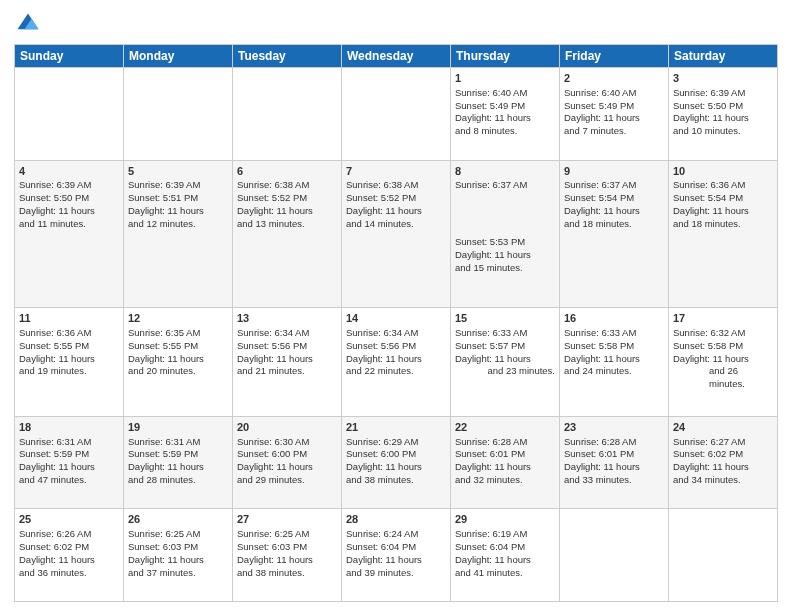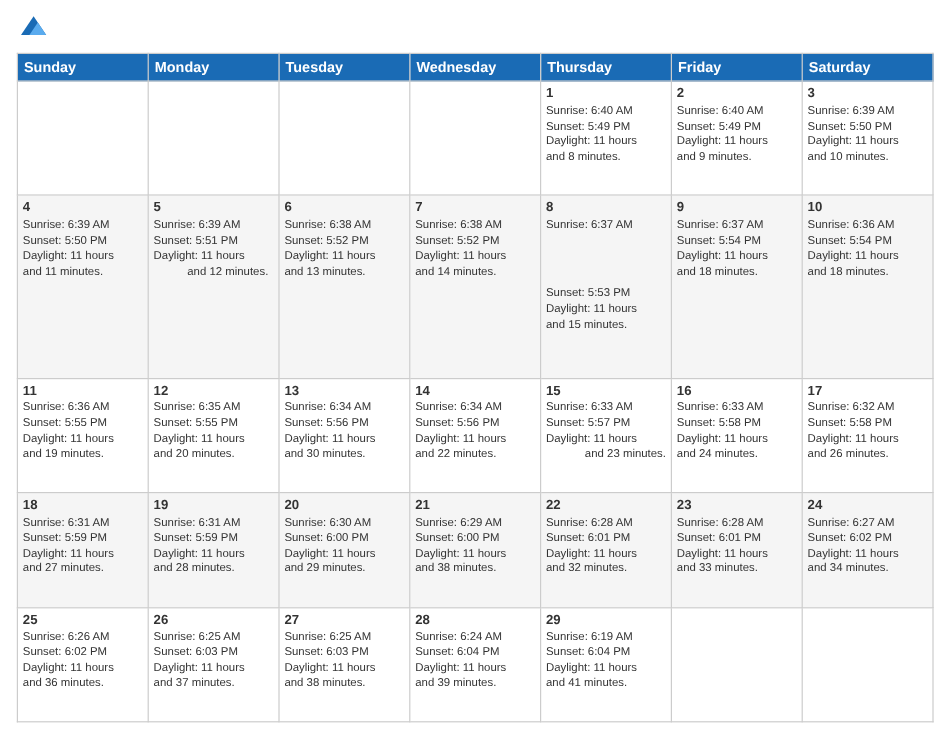--- a/index.html
+++ b/index.html
@@ -134,21 +134,21 @@
             <span style="display: block;">Sunrise: 6:40 AM</span>
             <span style="display: block;">Sunset: 5:49 PM</span>
             <span style="display: block;">Daylight: 11 hours</span>
             <span style="display: block;">and 8 minutes.</span>
           </td>
           <td>
             <span class="day-num">2</span>
             <span style="display: block;">Sunrise: 6:40 AM</span>
             <span style="display: block;">Sunset: 5:49 PM</span>
             <span style="display: block;">Daylight: 11 hours</span>
-            <span style="display: block;">and 9 minutes.</span>
+            <span style="display: block;">and 7 minutes.</span>
           </td>
           <td>
             <span class="day-num">3</span>
             <span style="display: block;">Sunrise: 6:39 AM</span>
             <span style="display: block;">Sunset: 5:50 PM</span>
             <span style="display: block;">Daylight: 11 hours</span>
             <span style="display: block;">and 10 minutes.</span>
           </td>
         </tr>
         <tr>
@@ -157,21 +157,21 @@
             <span style="display: block;">Sunrise: 6:39 AM</span>
             <span style="display: block;">Sunset: 5:50 PM</span>
             <span style="display: block;">Daylight: 11 hours</span>
             <span style="display: block;">and 11 minutes.</span>
           </td>
           <td style="background: rgb(245, 245, 245);">
             <span class="day-num">5</span>
             <span style="display: block;">Sunrise: 6:39 AM</span>
             <span style="display: block;">Sunset: 5:51 PM</span>
             <span style="display: block;">Daylight: 11 hours</span>
-            <span style="display: block; margin-left: 28px;">and 12 minutes.</span>
+            <span style="display: block;">and 12 minutes.</span>
           </td>
           <td style="background: rgb(245, 245, 245);">
             <span class="day-num">6</span>
             <span style="display: block;">Sunrise: 6:38 AM</span>
             <span style="display: block;">Sunset: 5:52 PM</span>
             <span style="display: block;">Daylight: 11 hours</span>
             <span style="display: block;">and 13 minutes.</span>
           </td>
           <td style="background: rgb(245, 245, 245);">
             <span class="day-num">7</span>
@@ -215,21 +215,21 @@
             <span style="display: block;">Sunrise: 6:35 AM</span>
             <span style="display: block;">Sunset: 5:55 PM</span>
             <span style="display: block;">Daylight: 11 hours</span>
             <span style="display: block;">and 20 minutes.</span>
           </td>
           <td>
             <span class="day-num">13</span>
             <span style="display: block;">Sunrise: 6:34 AM</span>
             <span style="display: block;">Sunset: 5:56 PM</span>
             <span style="display: block;">Daylight: 11 hours</span>
-            <span style="display: block;">and 30 minutes.</span>
+            <span style="display: block;">and 21 minutes.</span>
           </td>
           <td>
             <span class="day-num">14</span>
             <span style="display: block;">Sunrise: 6:34 AM</span>
             <span style="display: block;">Sunset: 5:56 PM</span>
             <span style="display: block;">Daylight: 11 hours</span>
             <span style="display: block;">and 22 minutes.</span>
           </td>
           <td>
             <span class="day-num">15</span>
@@ -243,30 +243,30 @@
             <span style="display: block;">Sunrise: 6:33 AM</span>
             <span style="display: block;">Sunset: 5:58 PM</span>
             <span style="display: block;">Daylight: 11 hours</span>
             <span style="display: block;">and 24 minutes.</span>
           </td>
           <td>
             <span class="day-num">17</span>
             <span style="display: block;">Sunrise: 6:32 AM</span>
             <span style="display: block;">Sunset: 5:58 PM</span>
             <span style="display: block;">Daylight: 11 hours</span>
-            <span style="display: block;">and 26 minutes.</span>
+            <span style="display: block; margin-left: 36px;">and 26 minutes.</span>
           </td>
         </tr>
         <tr>
           <td style="background: rgb(245, 245, 245);">
             <span class="day-num">18</span>
             <span style="display: block;">Sunrise: 6:31 AM</span>
             <span style="display: block;">Sunset: 5:59 PM</span>
             <span style="display: block;">Daylight: 11 hours</span>
-            <span style="display: block;">and 27 minutes.</span>
+            <span style="display: block;">and 47 minutes.</span>
           </td>
           <td style="background: rgb(245, 245, 245); margin-top: 20px;">
             <span class="day-num">19</span>
             <span style="display: block;">Sunrise: 6:31 AM</span>
             <span style="display: block;">Sunset: 5:59 PM</span>
             <span style="display: block;">Daylight: 11 hours</span>
             <span style="display: block;">and 28 minutes.</span>
           </td>
           <td style="background: rgb(245, 245, 245);">
             <span class="day-num">20</span>

